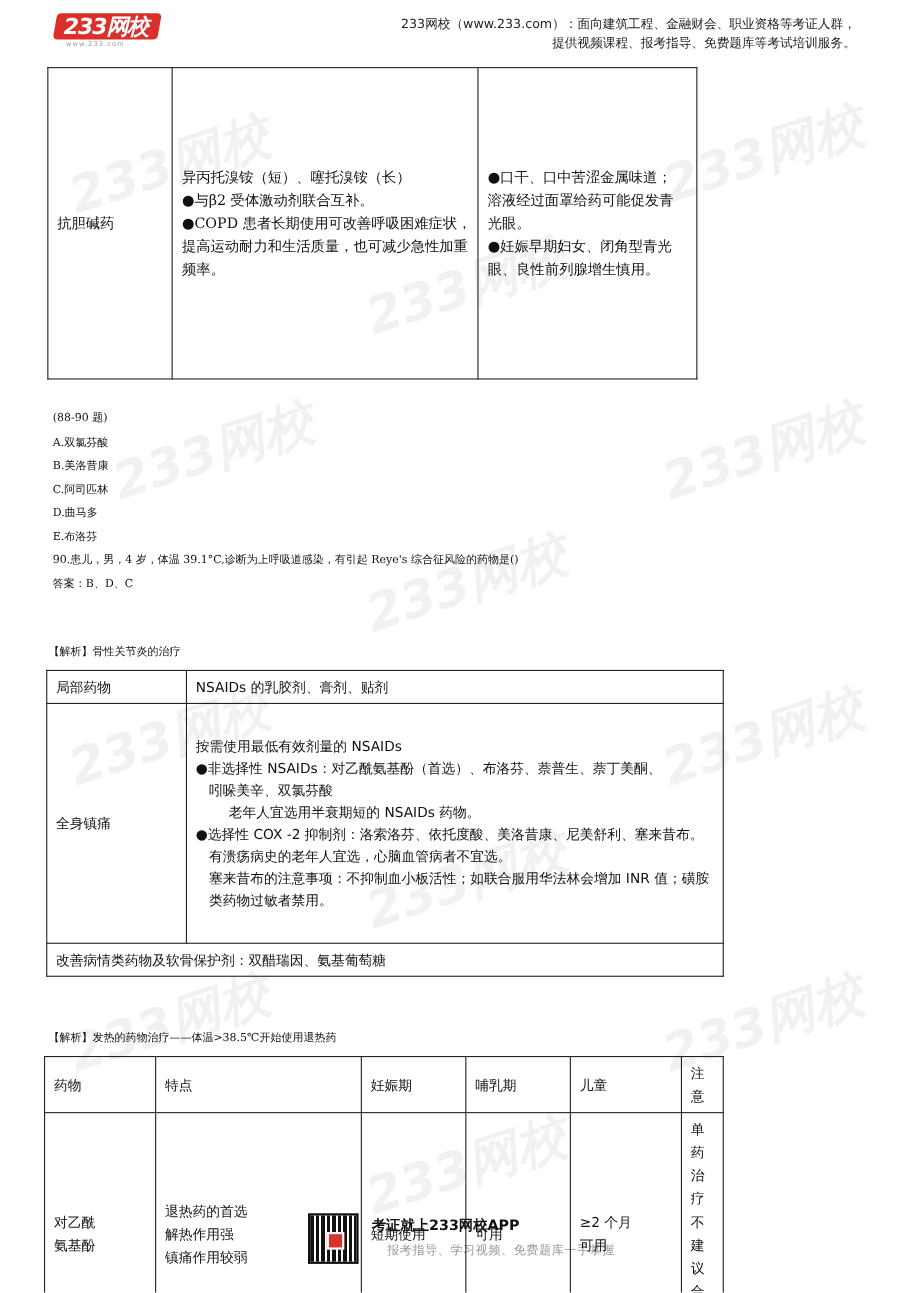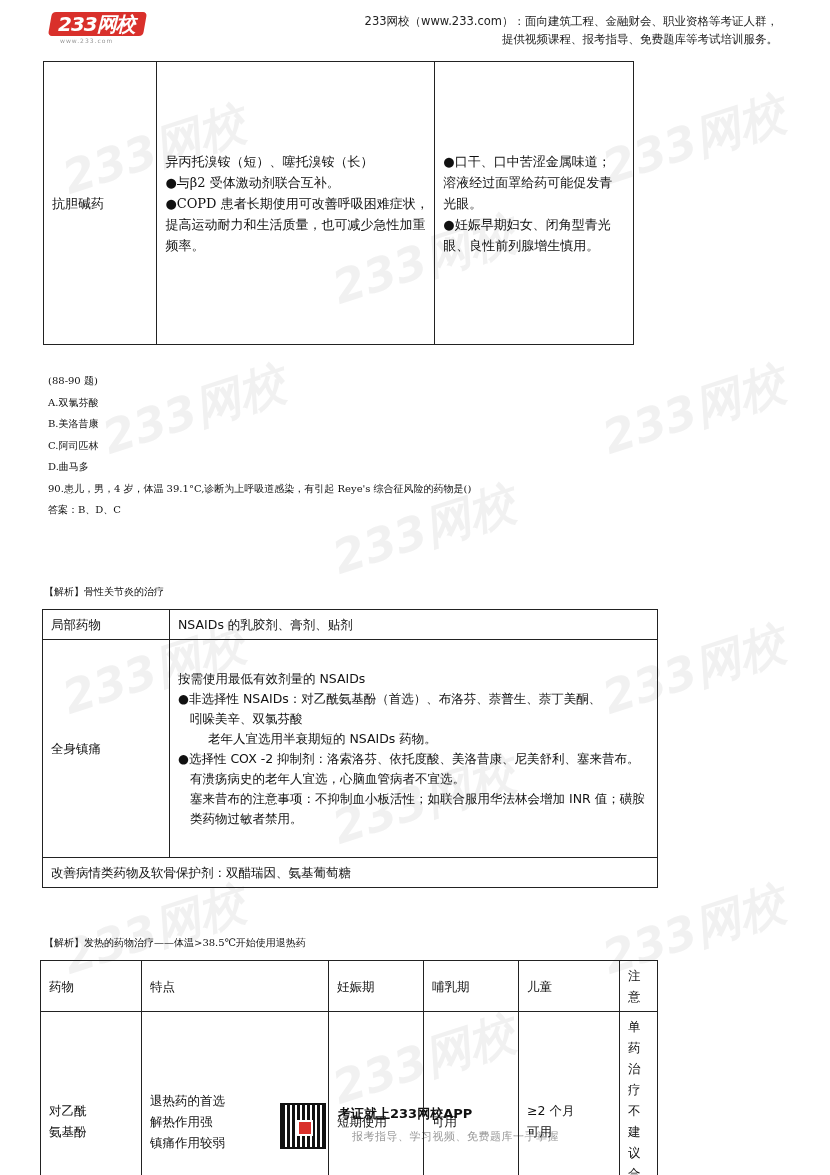--- a/index.html
+++ b/index.html
@@ -110,20 +110,21 @@
   </tr>
 </tbody>
   </table>
 
 <div class="para" style="top:370px;">
   <div>(88-90 题)</div>
   <div>A.双氯芬酸</div>
   <div>B.美洛昔康</div>
   <div>C.阿司匹林</div>
   <div>D.曲马多</div>
+  <div>E.布洛芬</div>
   <div>90.患儿，男，4 岁，体温 39.1°C,诊断为上呼吸道感染，有引起 Reye's 综合征风险的药物是()</div>
   <div>答案：B、D、C</div>
 </div>
 
 <div class="analysis-title" style="top:585px;">【解析】骨性关节炎的治疗</div>
 <table class="t2">
   <tbody>
       <tr style="height:30px;">
     <td style="width:110px;margin-top:36px;">局部药物</td>
     <td>

